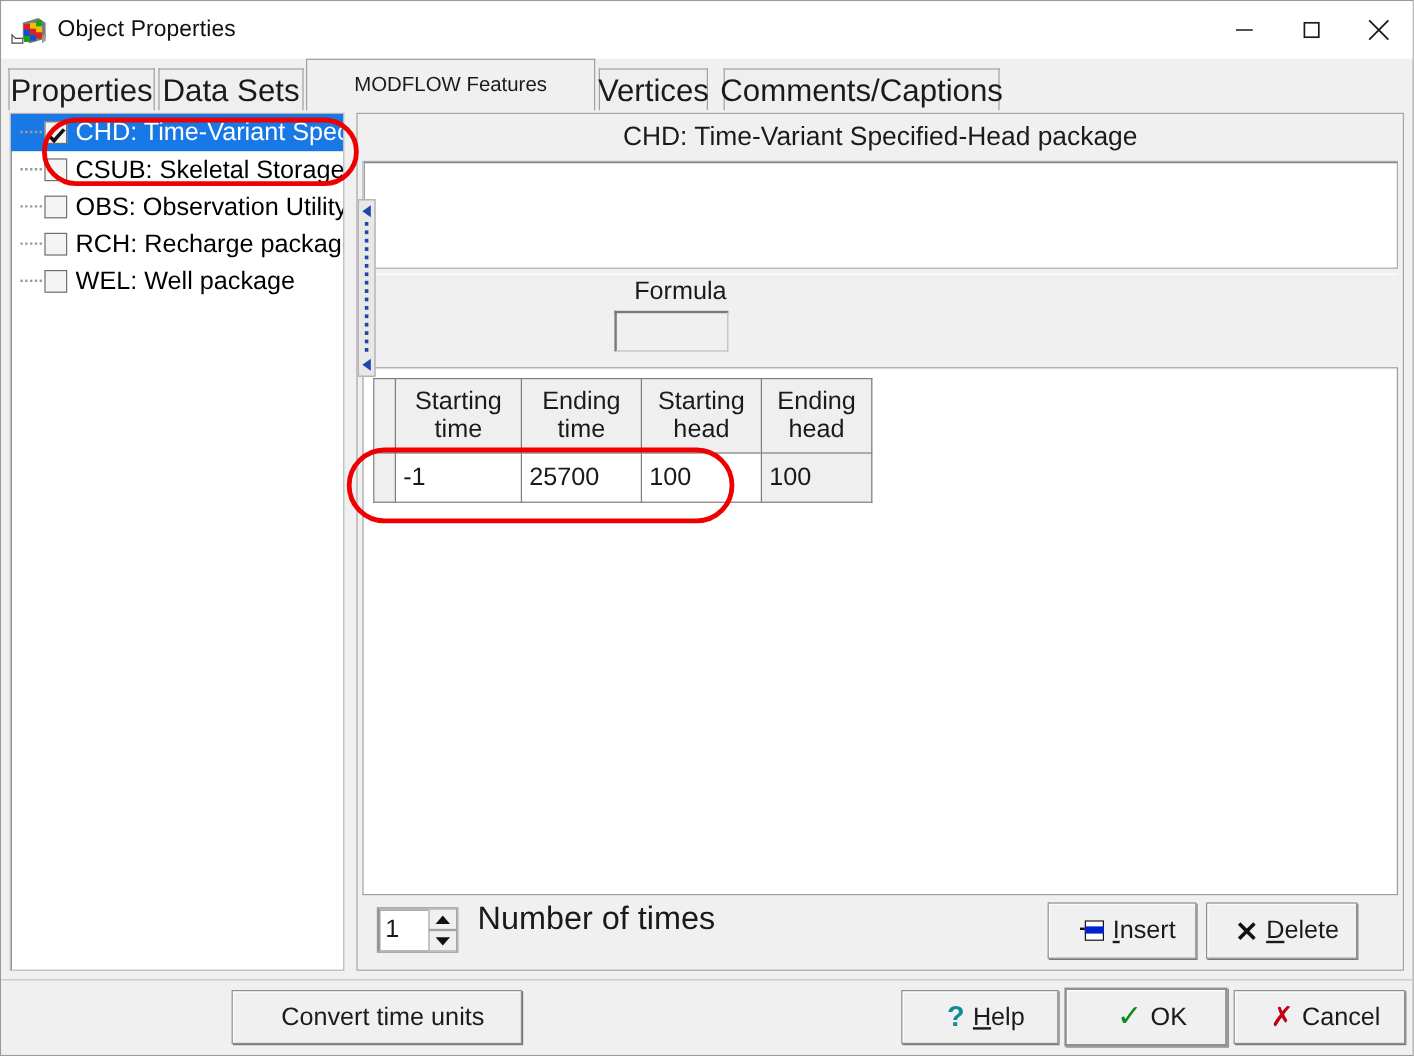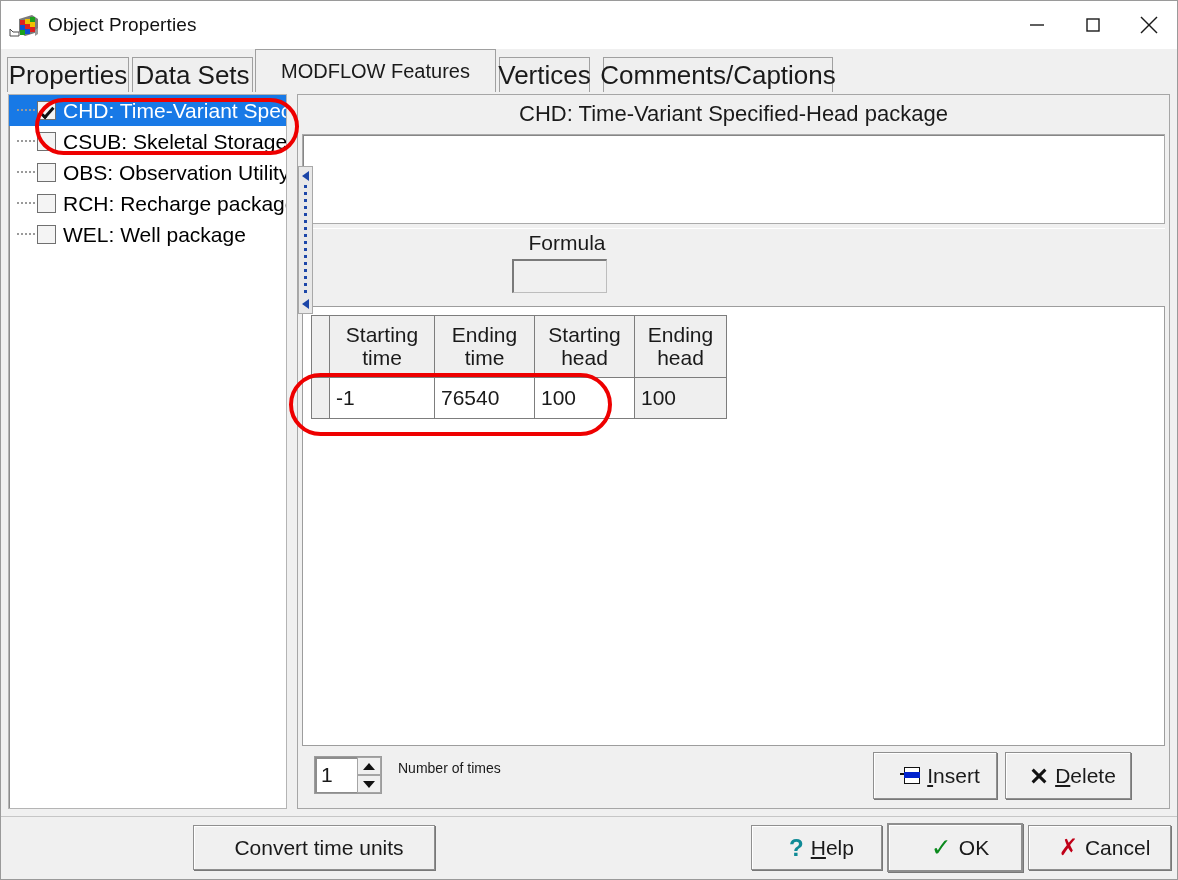--- a/index.html
+++ b/index.html
@@ -61,21 +61,21 @@
     padding:0 9px;
     font-size:26px;
     color:#1a1a1a;
     white-space:nowrap;
   }
   .tab.active{
     height:43px;
     background:#f0f0f0;
     border-color:#a0a0a0;
     z-index:5;
-    font-size:20px;
+    font-size:17px;
   }
   
   #content{
     flex:1 1 auto;
     position:relative;
     background:#f0f0f0;
   }
   #tree-panel{
     position:absolute;left:7px;top:2px;width:279px;height:715px;
     background:#ffffff;
@@ -220,21 +220,21 @@
   #spin-btns{
     width:24px;flex:0 0 24px;display:flex;flex-direction:column;
   }
   .spin-b{
     flex:1 1 50%;background:#f0f0f0;border:1px solid #a5a5a5;
     box-sizing:border-box;display:flex;align-items:center;justify-content:center;
   }
   .tri-up{width:0;height:0;border-style:solid;border-width:0 6px 7px 6px;border-color:transparent transparent #111 transparent;}
   .tri-dn{width:0;height:0;border-style:solid;border-width:7px 6px 0 6px;border-color:#111 transparent transparent transparent;}
   #spin-caption{
-    position:absolute;left:96px;top:12px;font-size:14px;color:#1a1a1a;
+    position:absolute;left:96px;top:2px;font-size:27px;color:#1a1a1a;
   }
   .btn{
     background:#f0f0f0;
     border:1px solid #8f8f8f;
     box-shadow:inset 1px 1px 0 #ffffff, 1px 1px 0 #787878;
     box-sizing:border-box;
     display:flex;align-items:center;justify-content:center;
     gap:7px;
     font-size:21px;color:#1a1a1a;
     white-space:nowrap;
@@ -402,21 +402,21 @@
               <th style="width:92px;">
                 <span>Ending</span><br>
                 <span>head</span>
               </th>
             </tr>
           </thead>
           <tbody>
             <tr>
               <td class="locked"></td>
               <td>-1</td>
-              <td>76540</td>
+              <td>25700</td>
               <td>100</td>
               <td class="locked">100</td>
             </tr>
           </tbody>
         </table>
       </div>
 
       <div id="grid-splitter">
         <span class="sp-arrow"></span>
         <span class="dots"></span>

